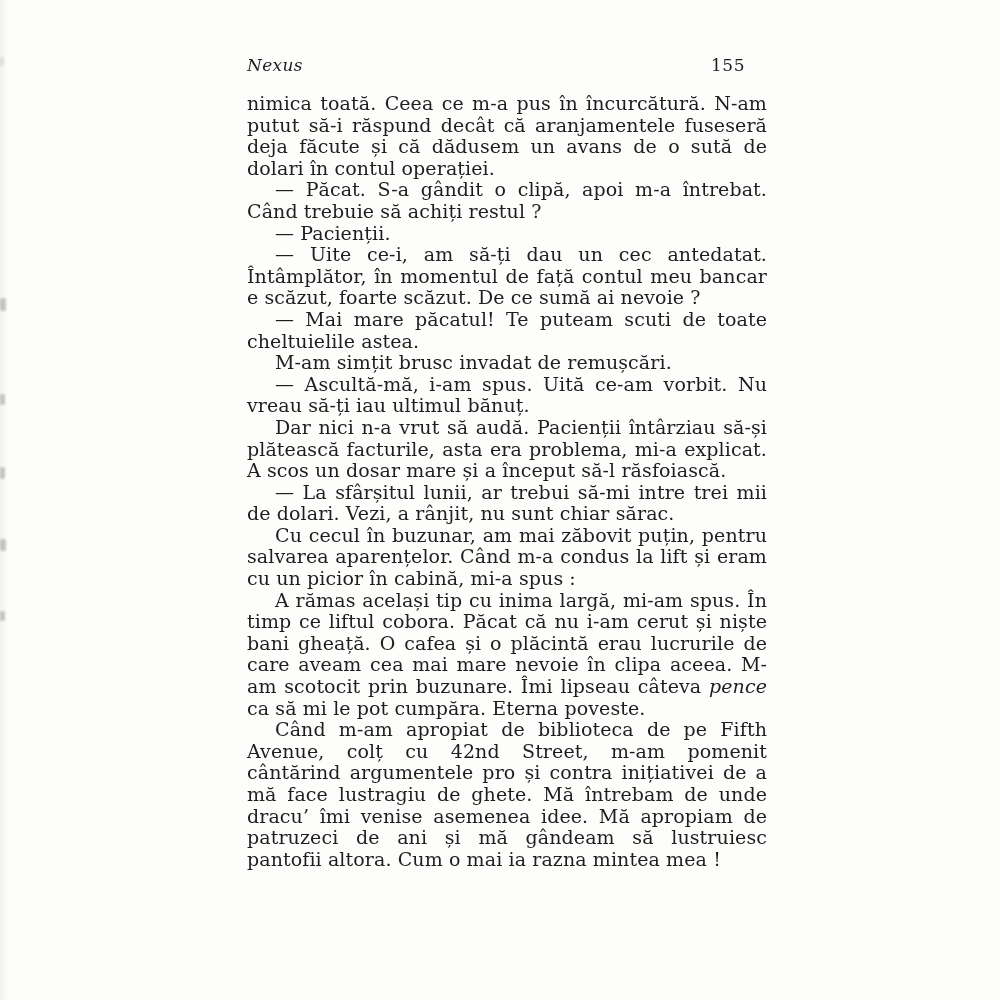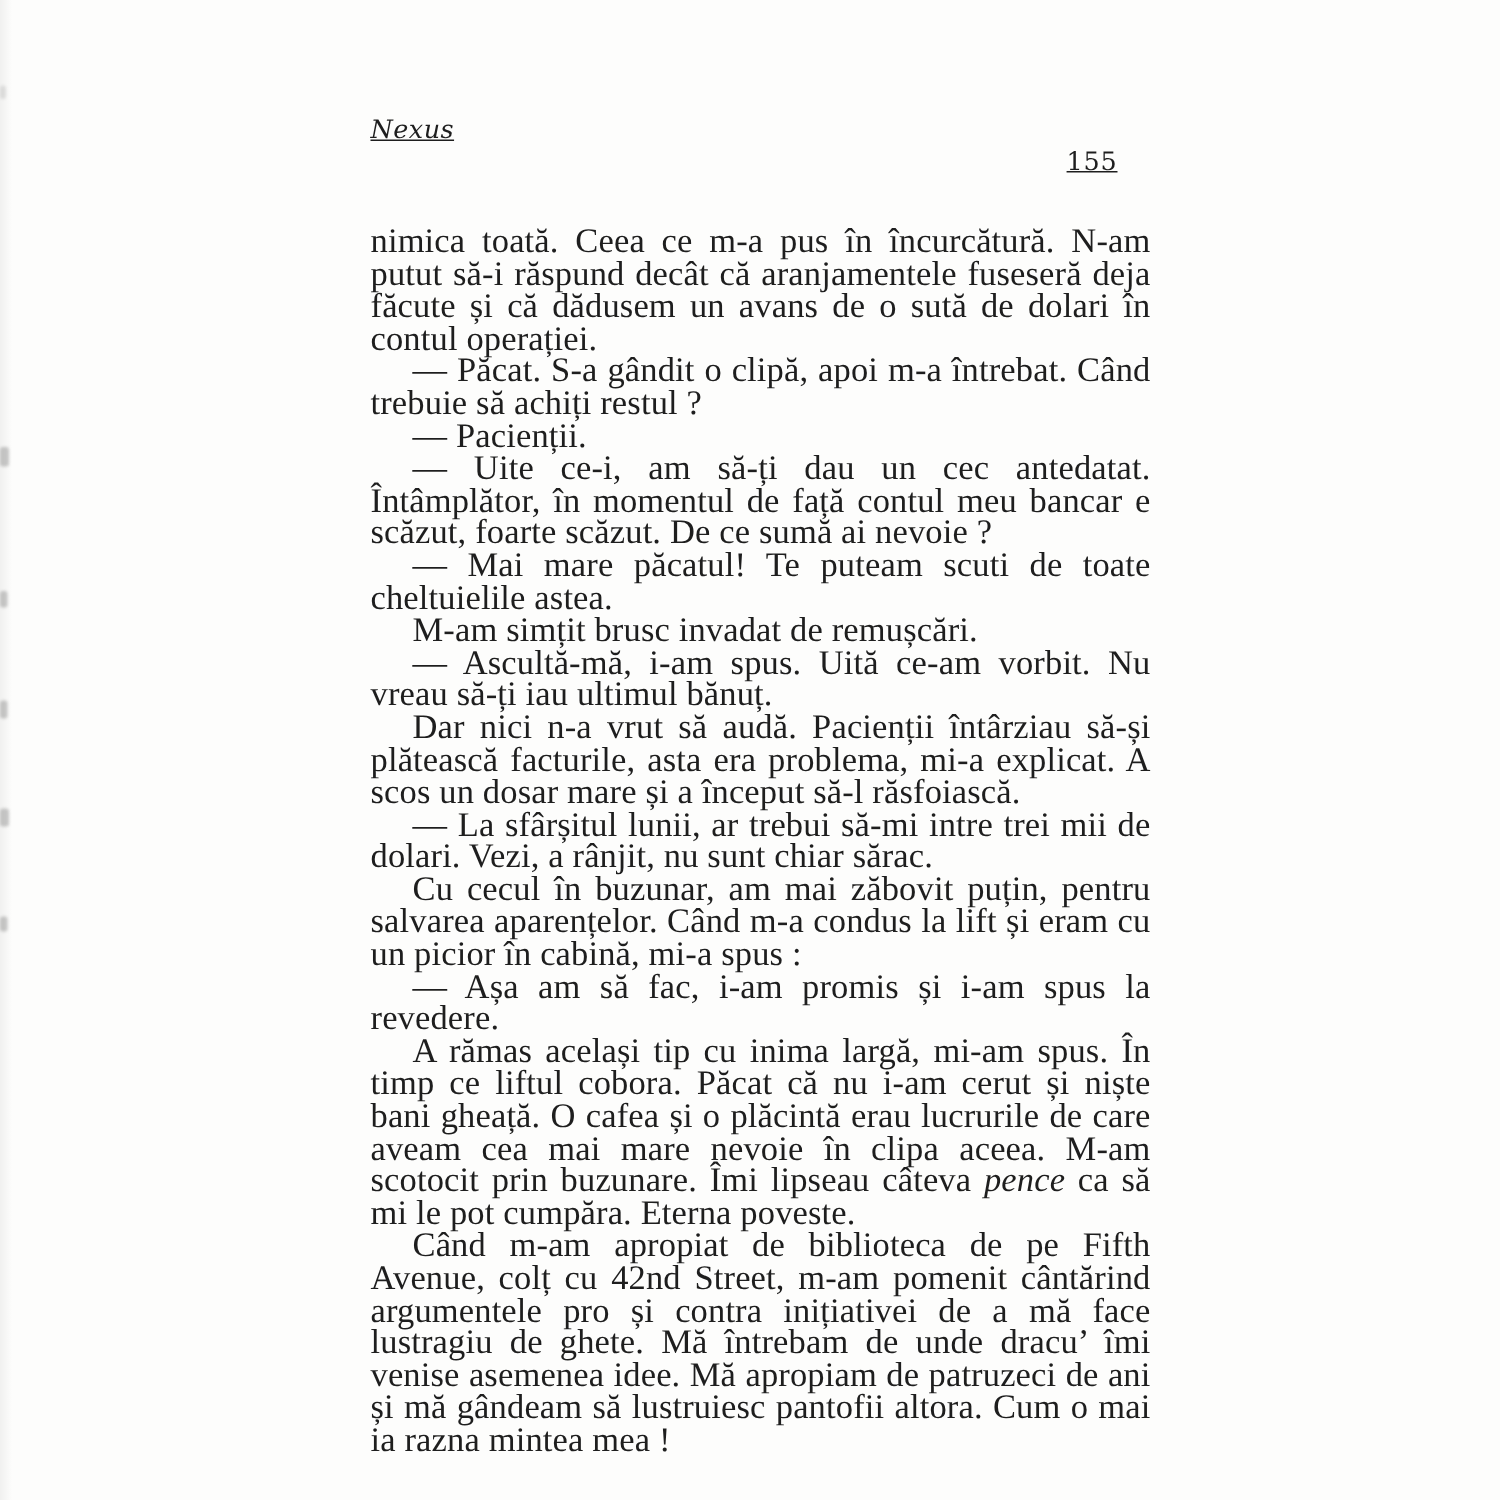--- a/index.html
+++ b/index.html
@@ -20,41 +20,38 @@
   }
   .content {
     position: absolute;
     left: 247px;
     top: 55px;
     width: 520px;
   }
   .running-header {
     display: flex;
     justify-content: space-between;
-    align-items: center;
+    align-items: flex-end;
     font-size: 17px;
     line-height: 20px;
-    text-decoration: underline;
   }
   .book-title {
     font-style: italic;
     letter-spacing: 0.3px;
   }
   .page-number {
     padding-right: 22px;
     letter-spacing: 0.5px;
-    margin-top: 43px;
   }
   .text-block {
-    margin-top: 32px;
-    font-size: 23px;
+    margin-top: 18px;
+    font-size: 19px;
     line-height: 21.6px;
     text-align: justify;
     letter-spacing: 0.1px;
-    font-family: Liberation Serif, serif;
   }
   p.para {
     margin: 0;
     padding: 0;
   }
   p.para.indent {
     text-indent: 28px;
   }
   .seg-italic {
     font-style: italic;
@@ -103,18 +100,17 @@
         <p class="para"><span class="seg">nimica toată. Ceea ce m-a pus în încurcătură. N-am putut să-i răspund decât că aranjamentele fuseseră deja făcute și că dădusem un avans de o sută de dolari în contul operației.</span></p>
         <p class="para indent"><span class="seg">— Păcat. S-a gândit o clipă, apoi m-a întrebat. Când trebuie să achiți restul ?</span></p>
         <p class="para indent"><span class="seg">— Pacienții.</span></p>
         <p class="para indent"><span class="seg">— Uite ce-i, am să-ți dau un cec antedatat. Întâmplător, în momentul de față contul meu bancar e scăzut, foarte scăzut. De ce sumă ai nevoie ?</span></p>
         <p class="para indent"><span class="seg">— Mai mare păcatul! Te puteam scuti de toate cheltuielile astea.</span></p>
         <p class="para indent"><span class="seg">M-am simțit brusc invadat de remușcări.</span></p>
         <p class="para indent"><span class="seg">— Ascultă-mă, i-am spus. Uită ce-am vorbit. Nu vreau să-ți iau ultimul bănuț.</span></p>
         <p class="para indent"><span class="seg">Dar nici n-a vrut să audă. Pacienții întârziau să-și plătească facturile, asta era problema, mi-a explicat. A scos un dosar mare și a început să-l răsfoiască.</span></p>
         <p class="para indent"><span class="seg">— La sfârșitul lunii, ar trebui să-mi intre trei mii de dolari. Vezi, a rânjit, nu sunt chiar sărac.</span></p>
         <p class="para indent"><span class="seg">Cu cecul în buzunar, am mai zăbovit puțin, pentru salvarea aparențelor. Când m-a condus la lift și eram cu un picior în cabină, mi-a spus :</span></p>
-        <p class="para indent"><span class="seg">— Așa am să fac, i-am promis și i-am spus la revedere.</span></p>
         <p class="para indent"><span class="seg">A rămas același tip cu inima largă, mi-am spus. În timp ce liftul cobora. Păcat că nu i-am cerut și niște bani gheață. O cafea și o plăcintă erau lucrurile de care aveam cea mai mare nevoie în clipa aceea. M-am scotocit prin buzunare. Îmi lipseau câteva </span><span class="seg-italic">pence</span><span class="seg"> ca să mi le pot cumpăra. Eterna poveste.</span></p>
         <p class="para indent"><span class="seg">Când m-am apropiat de biblioteca de pe Fifth Avenue, colț cu 42nd Street, m-am pomenit cântărind argumentele pro și contra inițiativei de a mă face lustragiu de ghete. Mă întrebam de unde dracu’ îmi venise asemenea idee. Mă apropiam de patruzeci de ani și mă gândeam să lustruiesc pantofii altora. Cum o mai ia razna mintea mea !</span></p>
       </div>
   </div>
 </div>
 
 </body></html>

